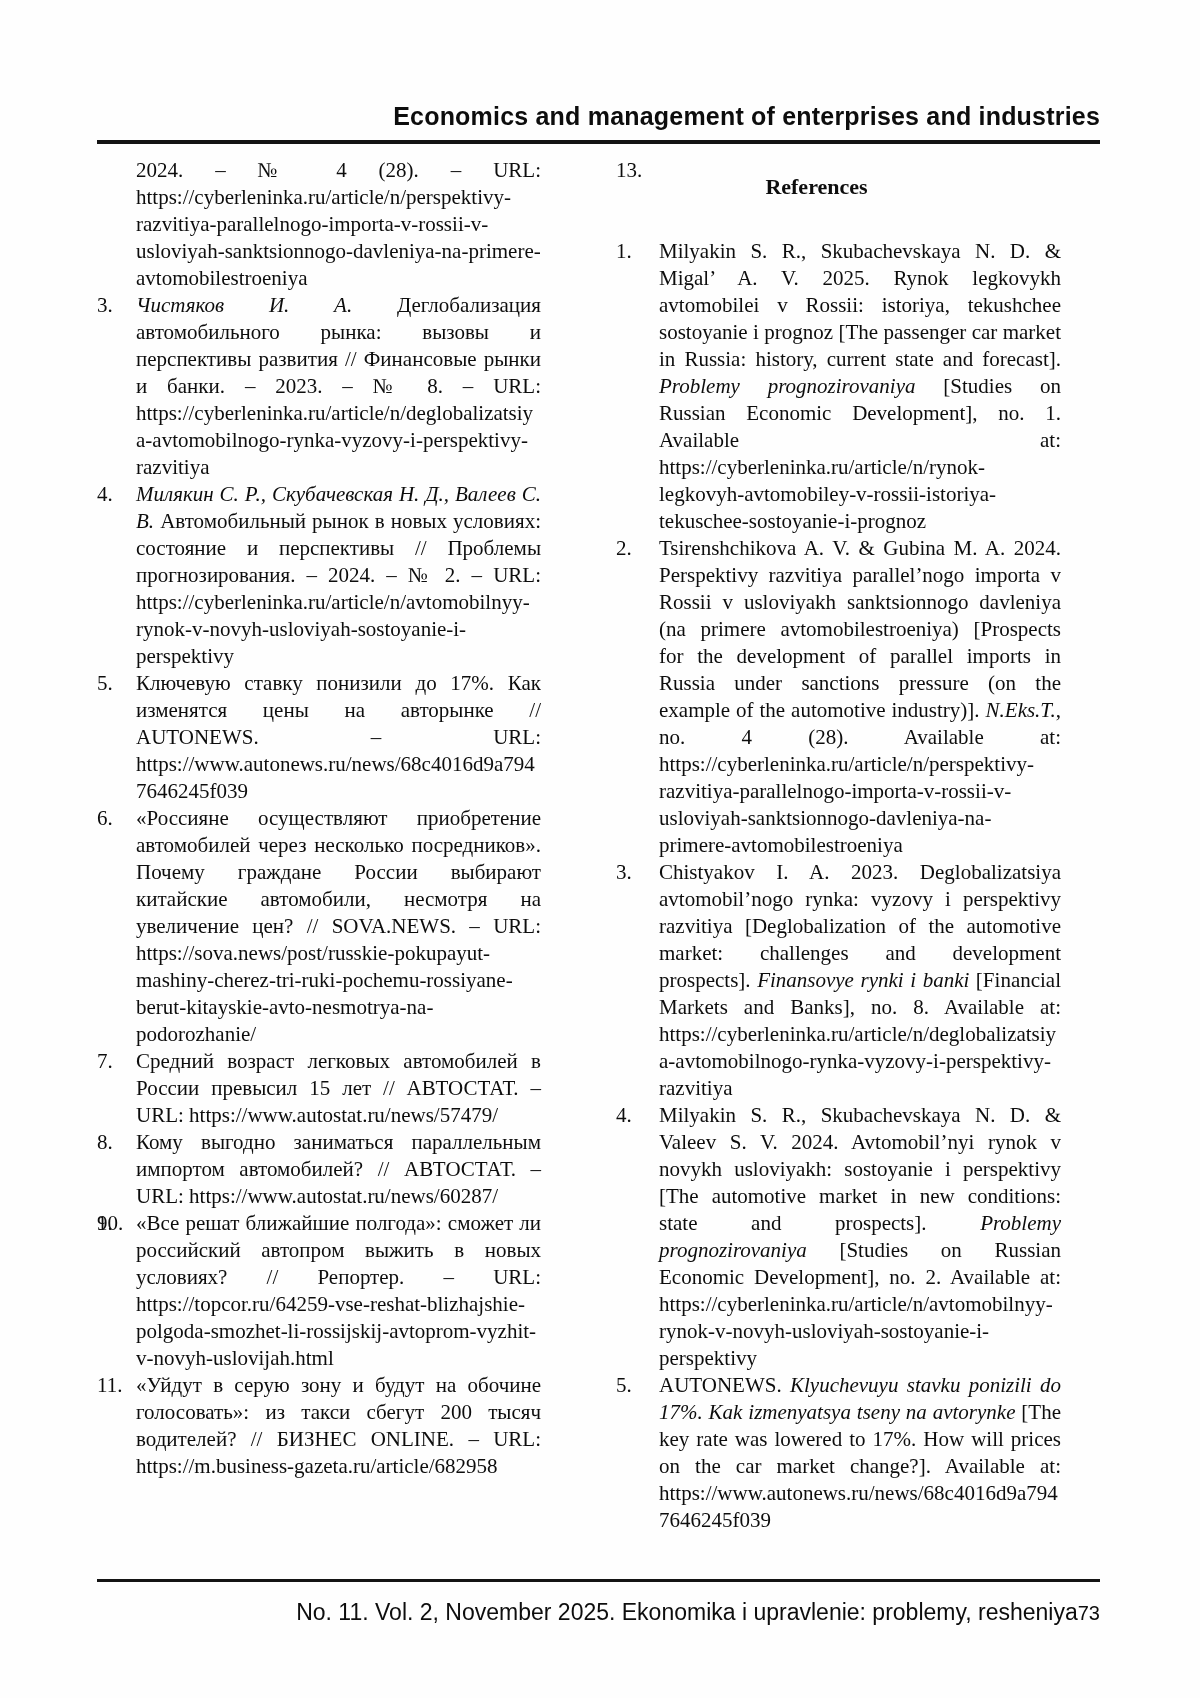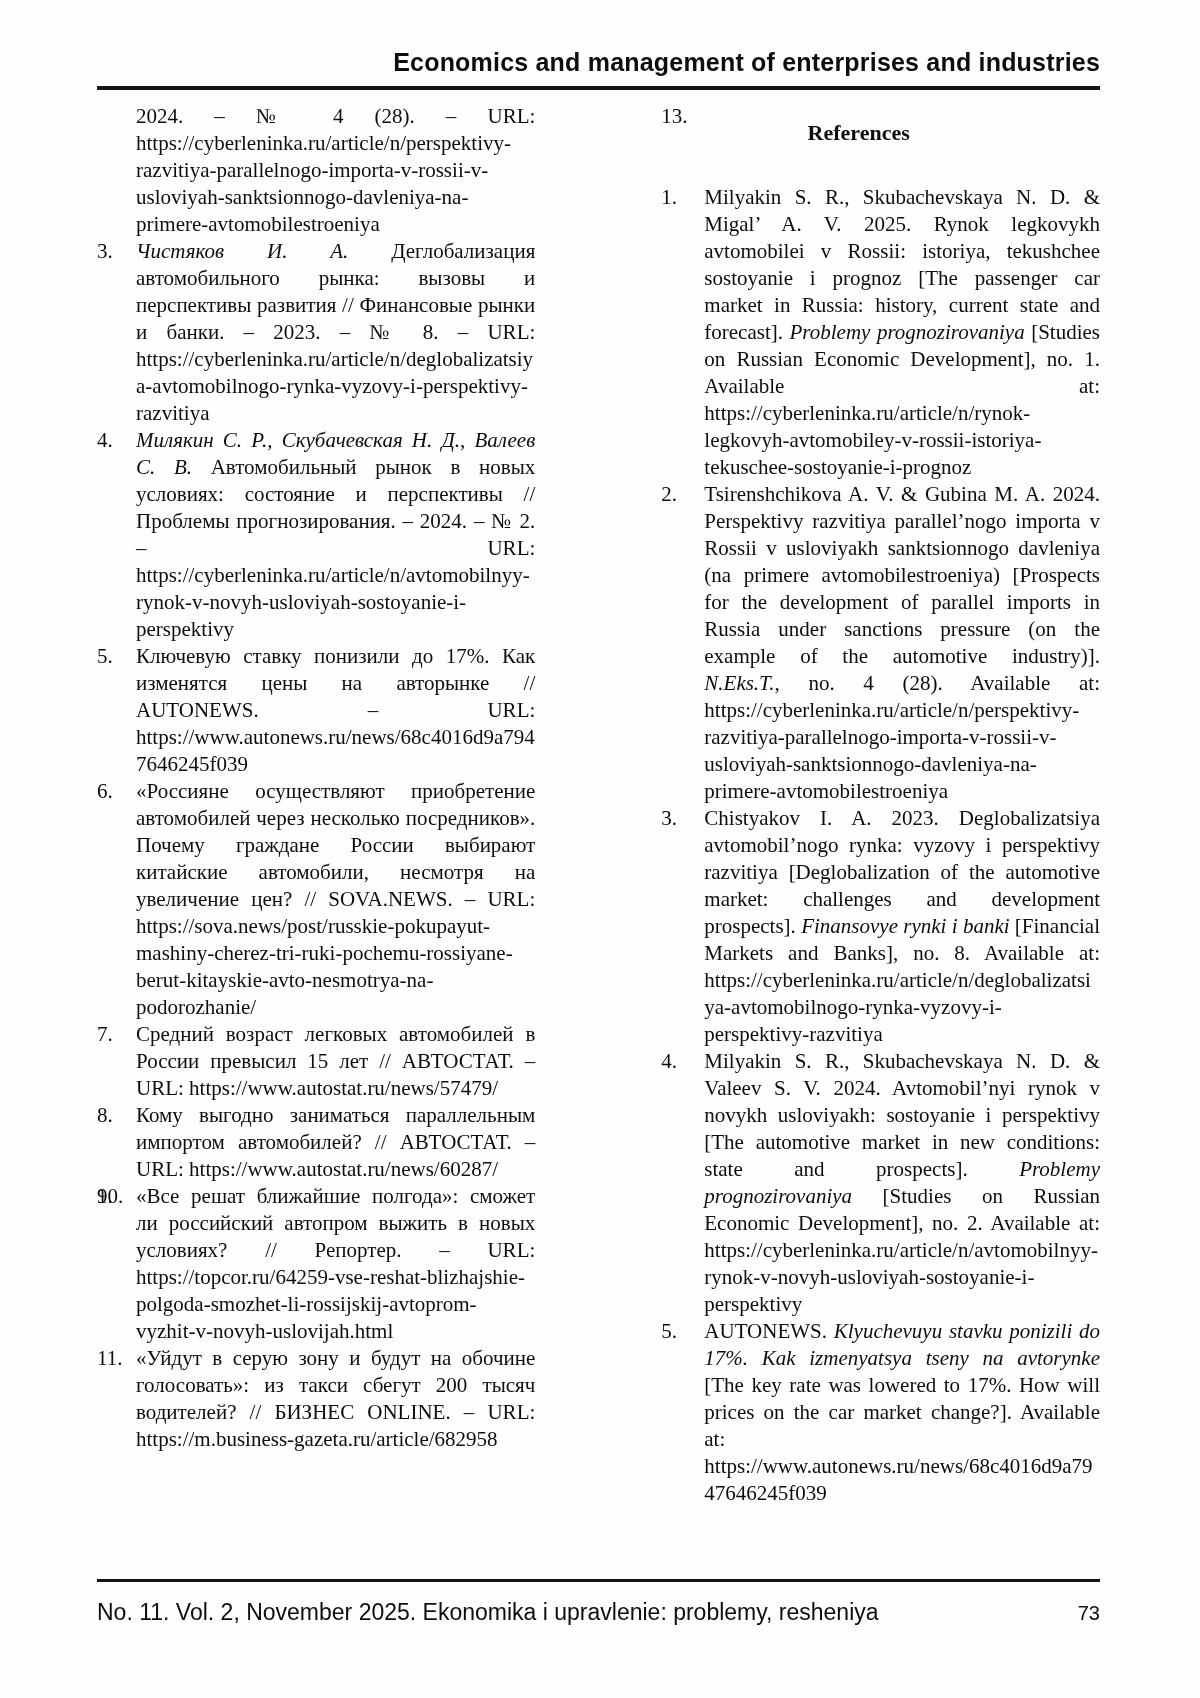--- a/index.html
+++ b/index.html
@@ -8,37 +8,37 @@
     width: 1200px;
     height: 1698px;
     margin: 0 auto;
     background: #fefefe;
     color: #0d0d0d;
     box-sizing: border-box;
     padding: 0 100px 0 97px;
     font-family: "Liberation Serif", "DejaVu Serif", serif;
     overflow: hidden;
   }
-  header { padding-top: 48px; }
+  header { padding-top: 102px; }
   .journal-title {
     text-align: right;
     font-family: "Liberation Sans", "DejaVu Sans", sans-serif;
     font-weight: bold;
     font-size: 25px;
     line-height: 1.15;
     letter-spacing: 0.2px;
   }
   .header-rule {
     margin-top: 9px;
     border: 0;
     border-top: 4px solid #141414;
   }
   .columns {
     display: flex;
-    gap: 82px;
+    gap: 31px;
     margin-top: 13px;
     height: 1398px;
     overflow: hidden;
   }
   .col { font-size: 21px; line-height: 27px; }
   .col-left  { width: 444px; }
   .col-right { width: 489px; }
   ol.ref-list { list-style: none; margin: 0; padding: 0; }
   li.ref-item {
     position: relative;
@@ -59,21 +59,21 @@
   }
   footer {
     position: absolute;
     left: 97px;
     right: 100px;
     bottom: 72px;
   }
   .footer-rule { border: 0; border-top: 3px solid #141414; margin: 0 0 17px 0; }
   .footer-line {
     display: flex;
-    justify-content: space-between;
+    justify-content: flex-end;
     align-items: baseline;
     font-family: "Liberation Sans", "DejaVu Sans", sans-serif;
   }
   .footer-text { font-size: 23px; }
   .page-number { font-size: 20px; }
 </style>
 </head>
 <body>
 
 <div class="page">

